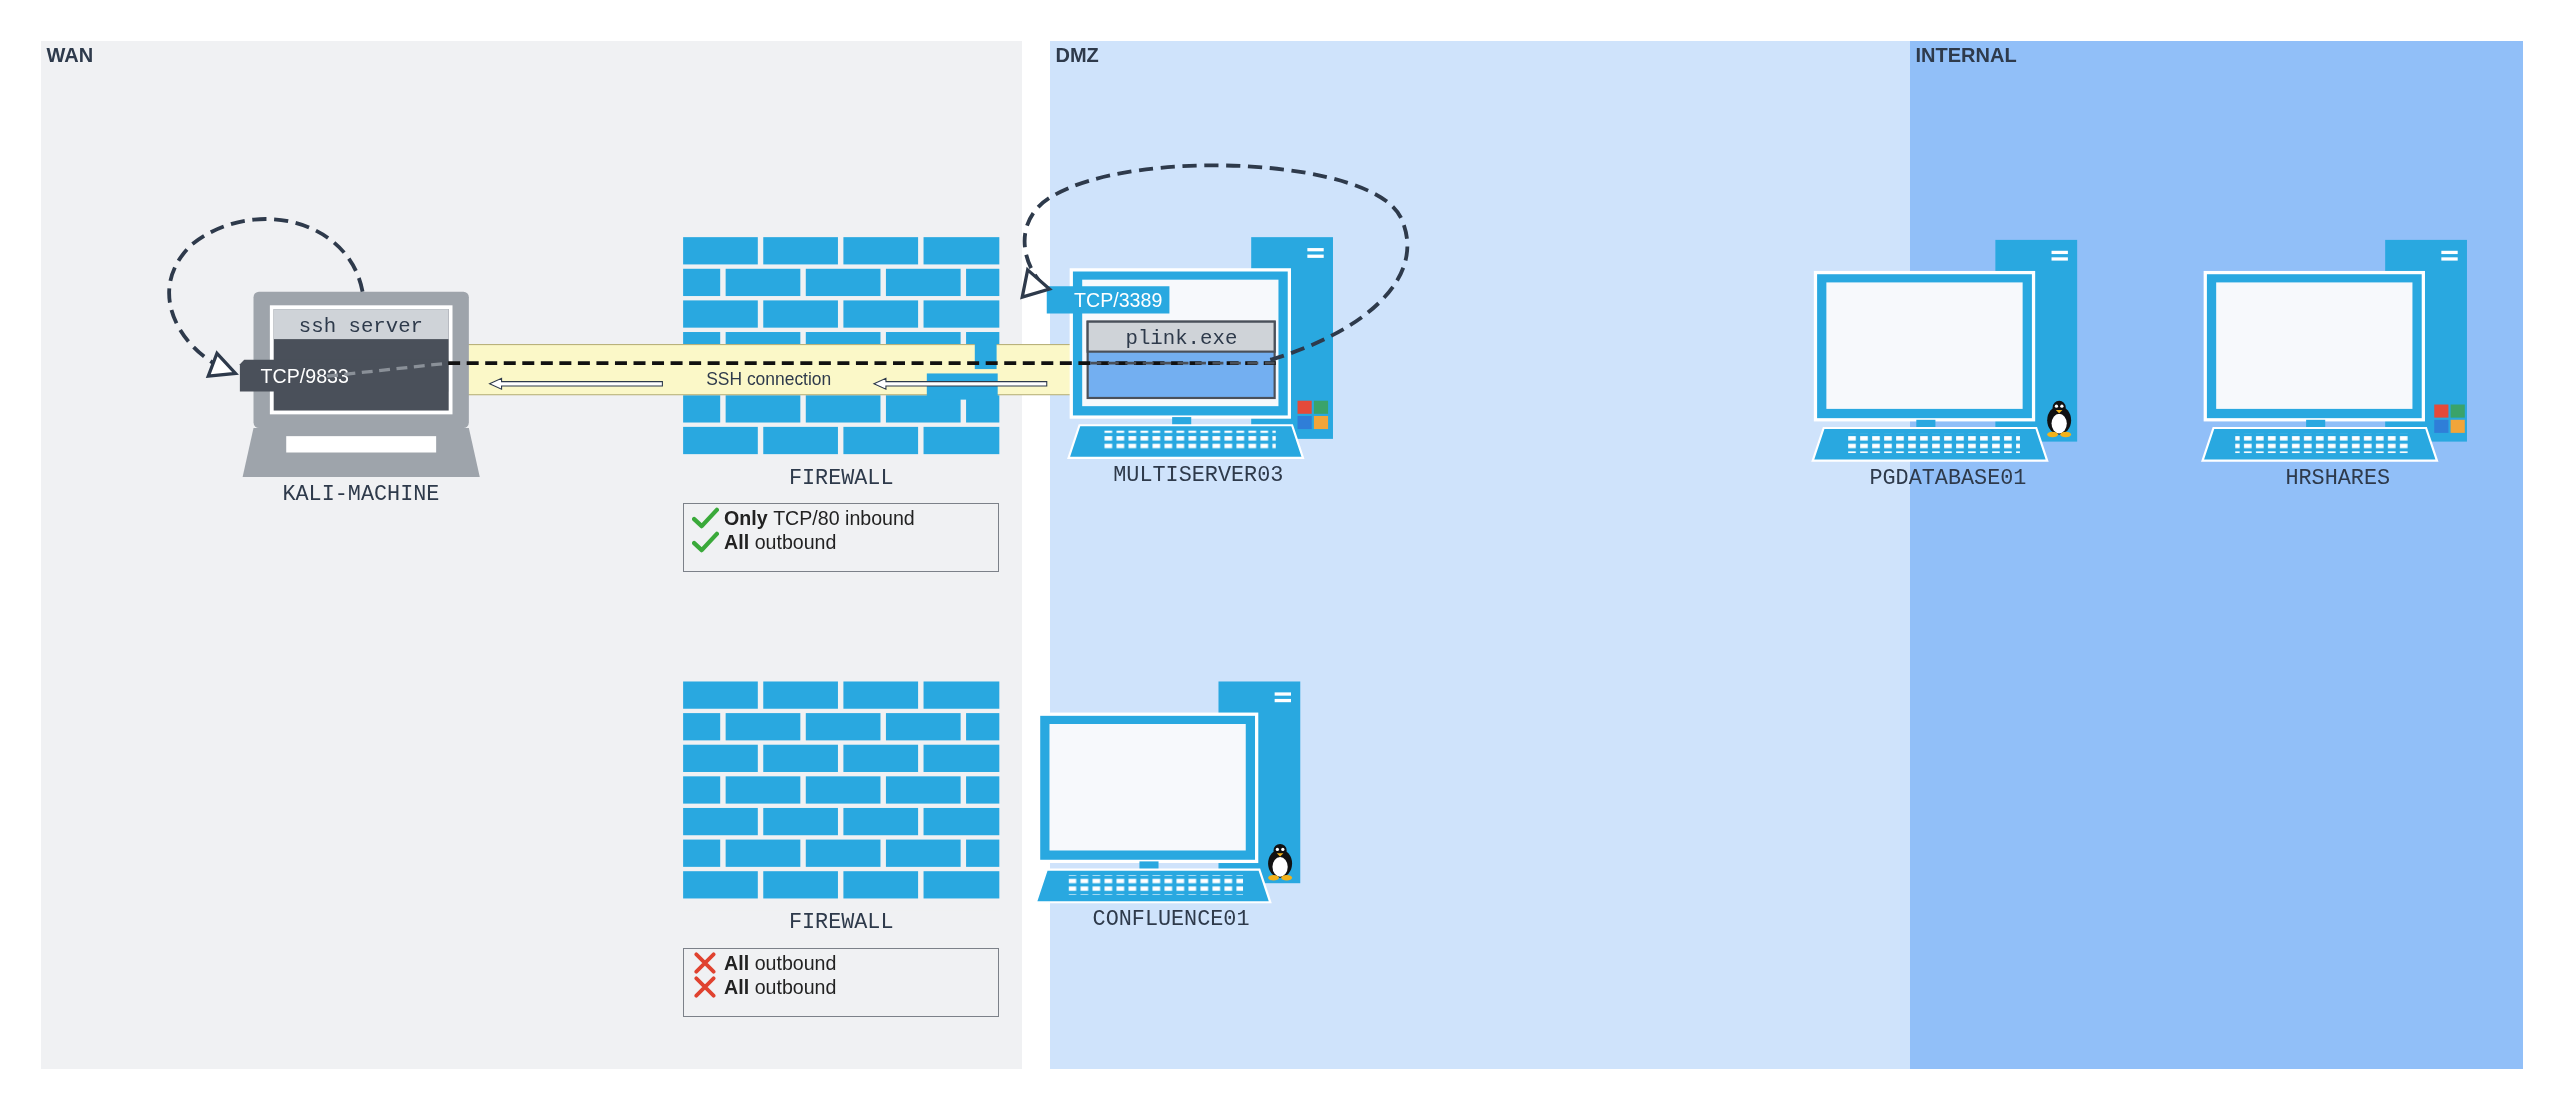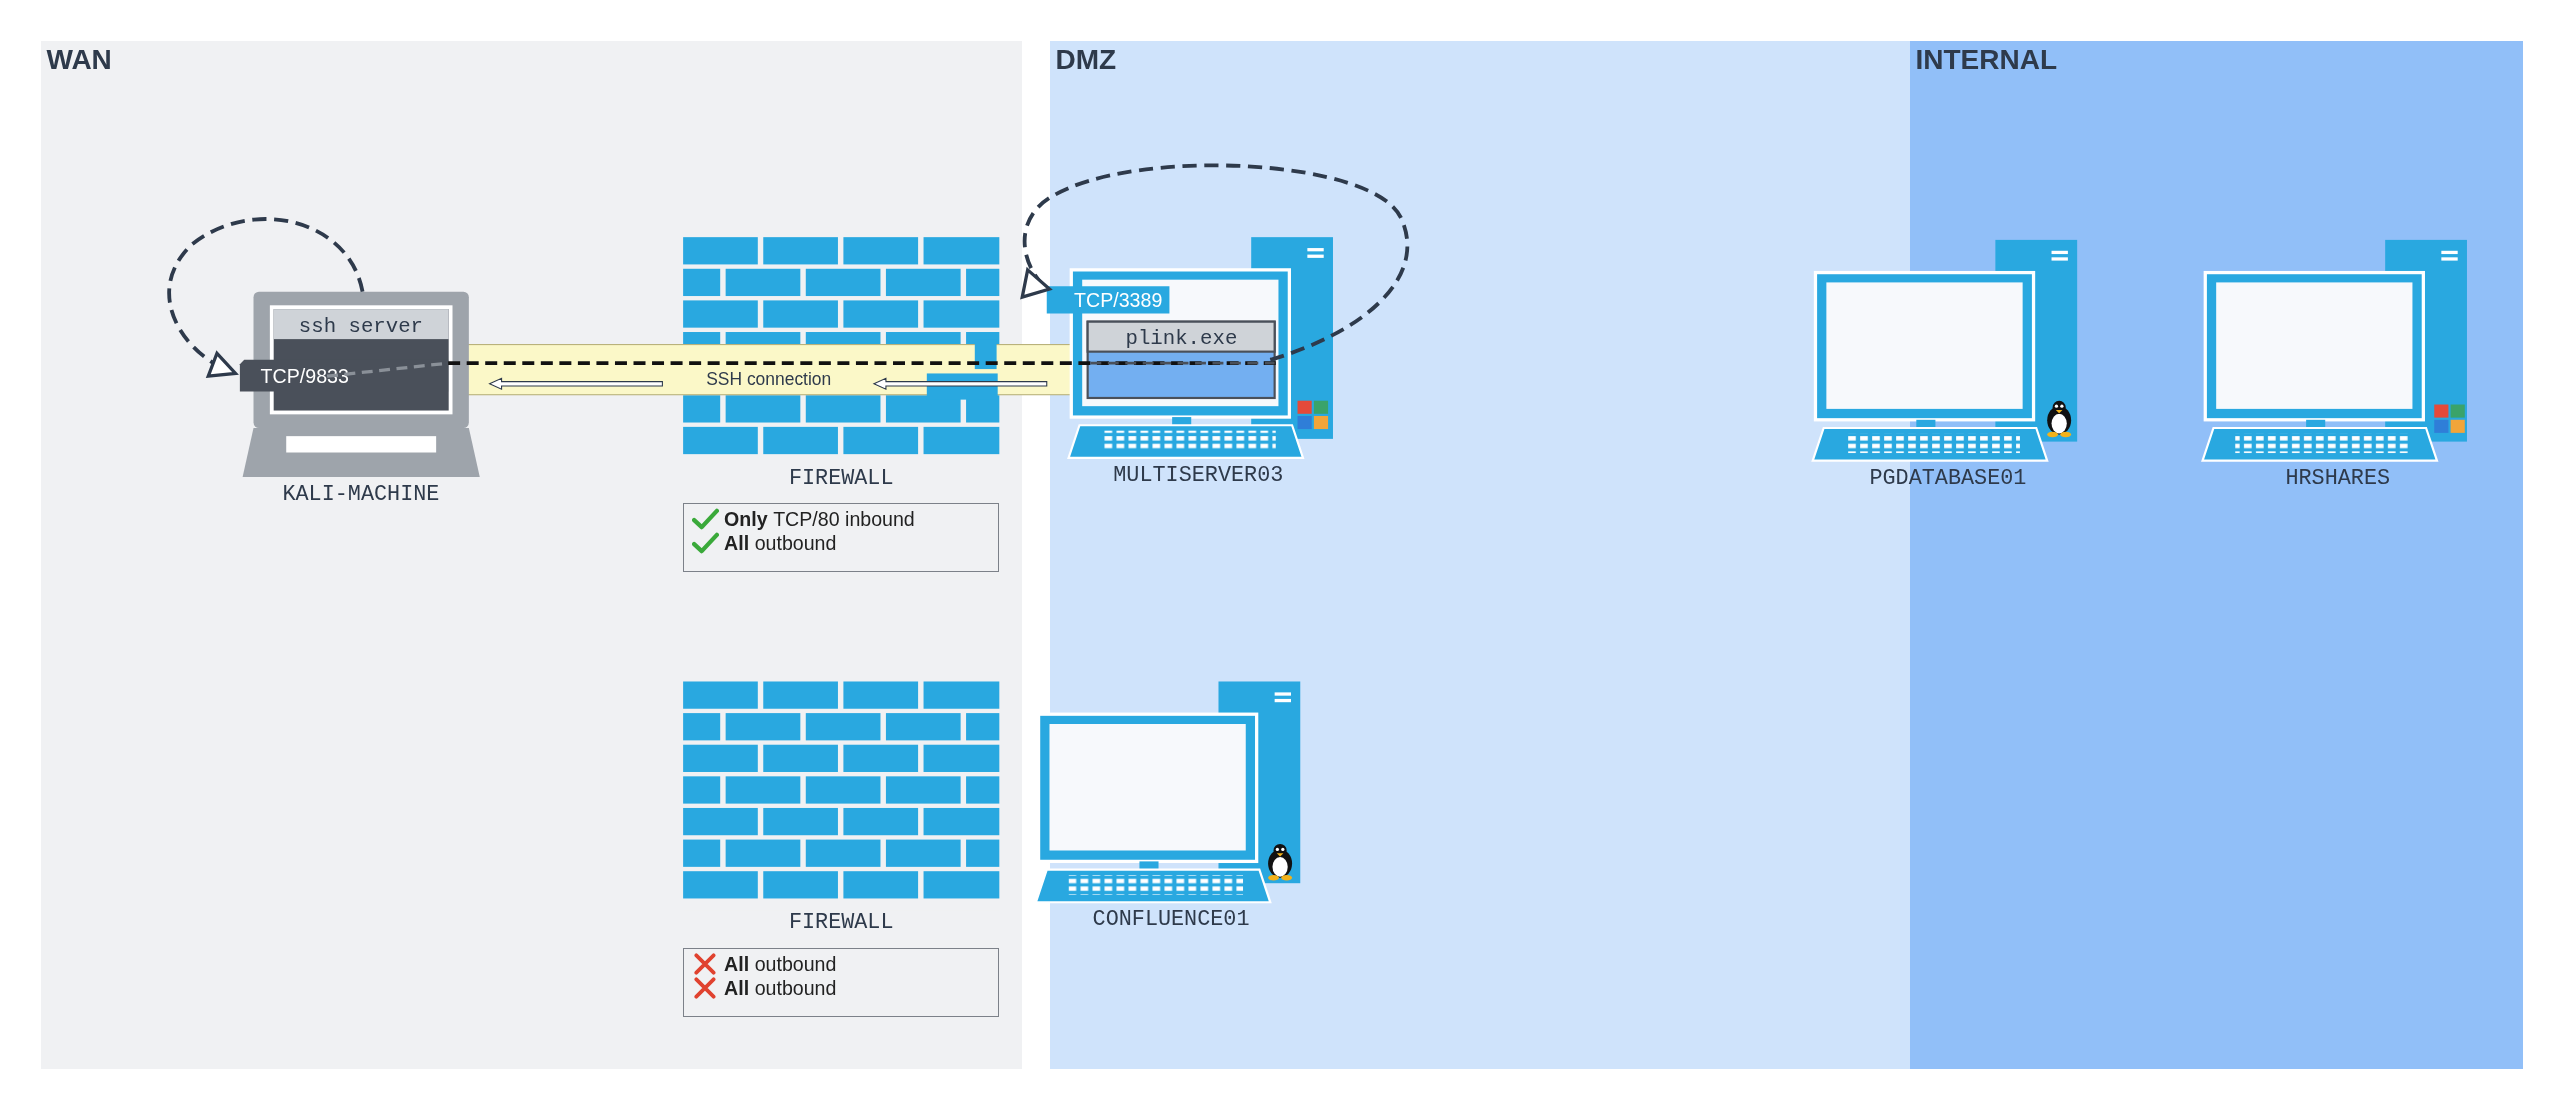--- a/index.html
+++ b/index.html
@@ -1,25 +1,25 @@
 <!DOCTYPE html>
 <html style="font-size:8.7px"><head>
 <meta charset="utf-8">
 <style>
   html, body { margin: 0; padding: 0; background: #ffffff; }
   body { width: 2576px; height: 1110px; position: relative; overflow: hidden; font-family: "Liberation Sans", sans-serif; }
   .zone { position: absolute; top: 41px; height: 1028px; }
-  .zone-title { position: absolute; top: 3.3px; left: 5.5px; font-family: "Liberation Sans", sans-serif; font-weight: bold; font-size: 28px; color: #2e3a4b; }
+  .zone-title { position: absolute; top: 3.3px; left: 5.5px; font-family: "Liberation Sans", sans-serif; font-weight: bold; font-size: 20px; color: #2e3a4b; }
   #zone-wan { left: 41px; width: 981px; background: #f0f1f3; }
   #zone-dmz { left: 1022px; width: 900px; background: #cfe3fb; margin-left: 28px; }
   #zone-internal { left: 1910px; width: 613px; background: #91bff8; }
   svg#diagram { position: absolute; left: 0; top: 0; }
   .label { font-family: "Liberation Mono", monospace; font-size: 40px; fill: #2e3a4b; }
   .rulebox { position: absolute; background: #f0f1f3; border: 1.1px solid #7c8189; font-family: "Liberation Sans", sans-serif; font-size: 19.6px; color: #222; padding: 3.3px 7.6px; box-sizing: border-box; }
-  .rule { display: flex; align-items: center; height: 24px; }
+  .rule { display: flex; align-items: flex-start; height: 24px; }
   .rule .ico { width: 27px; height: 22px; display: inline-block; margin-right: 5.5px; }
   .rule b { margin-right: 5.5px; }
 </style>
 </head>
 <body>
 
 <div id="zone-wan" class="zone">
   <div class="zone-title">WAN</div>
 </div>
 <div id="zone-dmz" class="zone">

